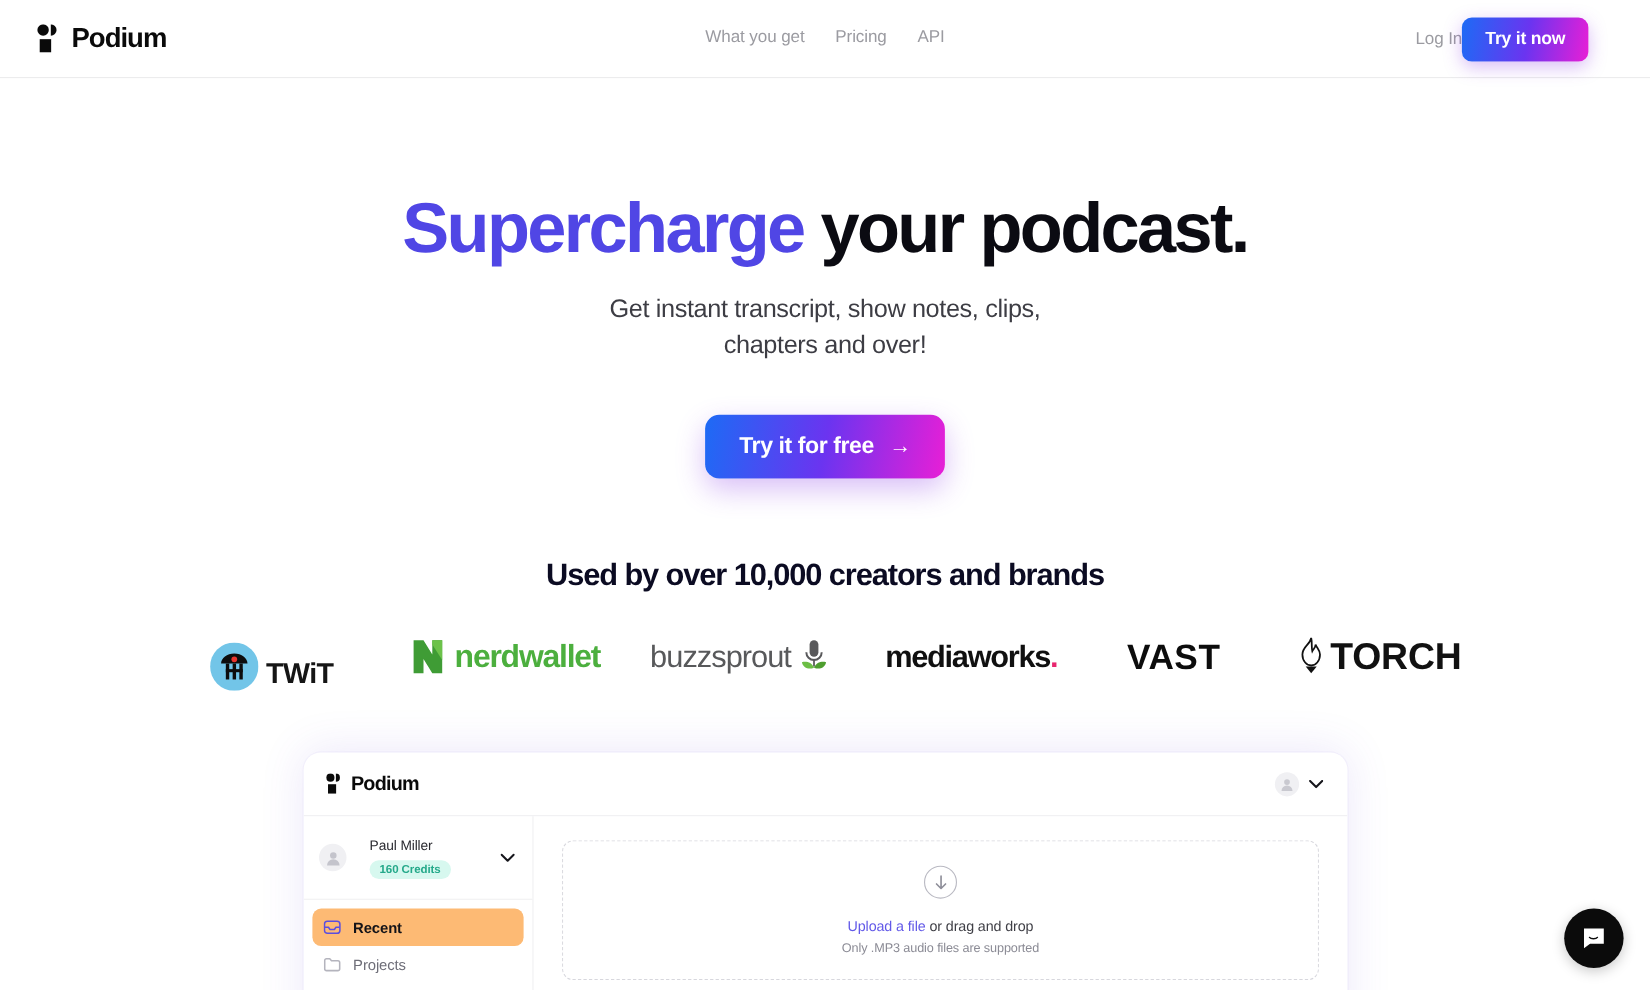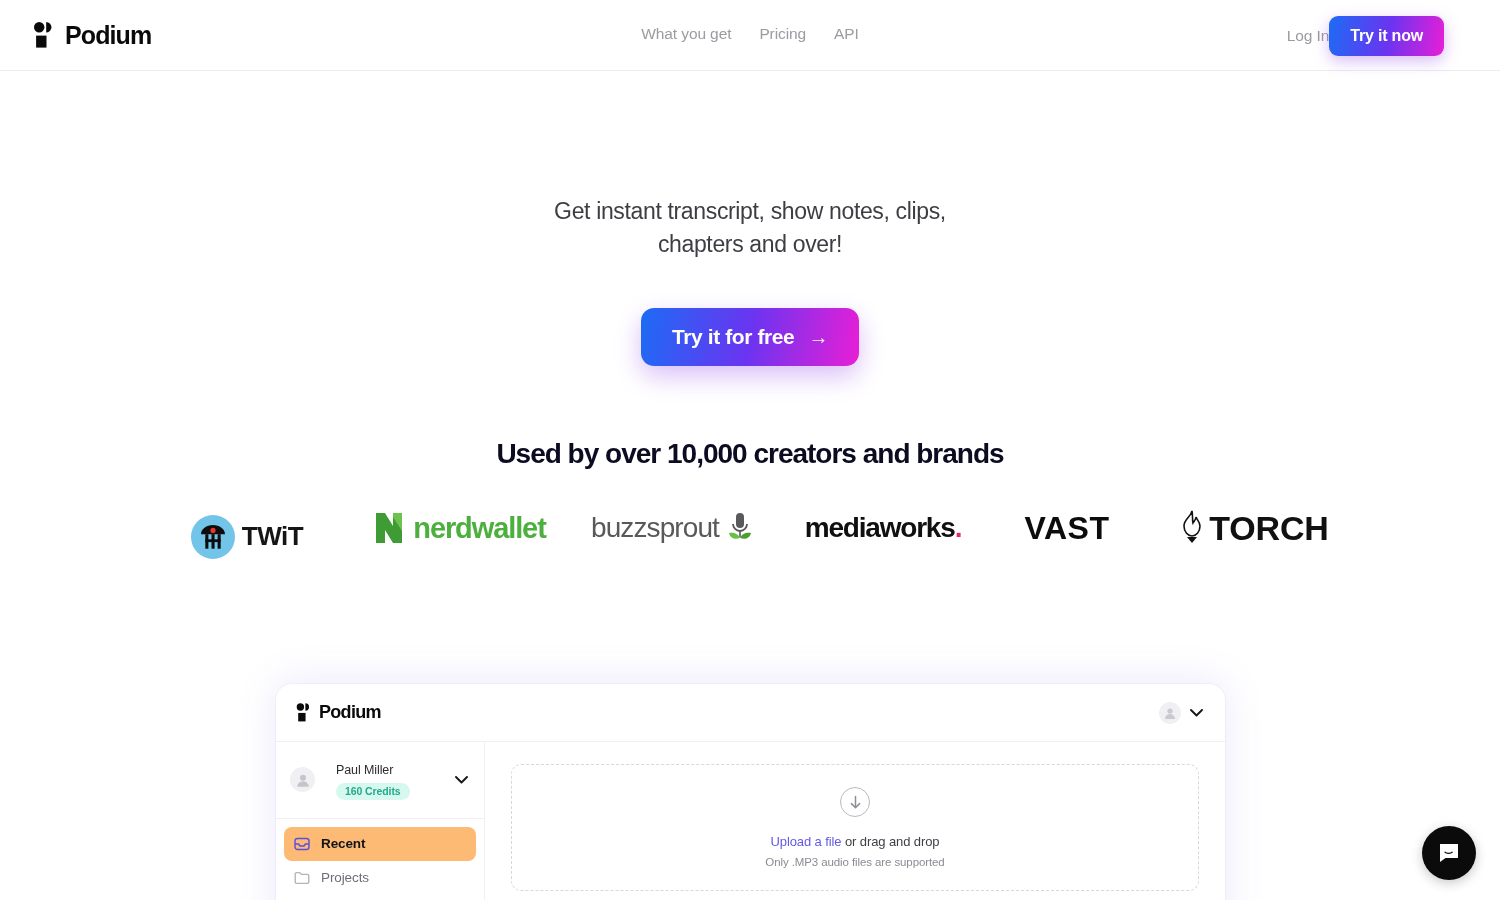--- a/index.html
+++ b/index.html
@@ -153,21 +153,21 @@
     justify-content: center;
     height: 52px;
   }
   .l-twit      { width: 212px; }
   .l-nerd      { width: 214px; }
   .l-buzz      { width: 212px; }
   .l-media     { width: 208px; }
   .l-vast      { width: 160px; }
   .l-torch     { width: 212px; }
 
-  .twit-wrap { display: flex; align-items: center; gap: 7px; margin-top: 17px; }
+  .twit-wrap { display: flex; align-items: flex-end; gap: 7px; margin-top: 17px; }
   .twit-text {
     font-size: 26px; font-weight: 800; color: #151515;
     letter-spacing: -0.5px;
   }
   .nerd-wrap { display: flex; align-items: center; gap: 9px; }
   .nerd-text {
     font-size: 29px; font-weight: 700; color: #4caf3e;
     letter-spacing: -1.1px;
   }
   .buzz-wrap { display: flex; align-items: center; gap: 6px; }
@@ -350,20 +350,23 @@
     <a class="nav-link">API</a>
   </nav>
 
   <div class="nav-right">
     <a class="login-link">Log In</a>
     <button class="btn-try-now">Try it now</button>
   </div>
 </div>
 
 <section class="hero">
+  <h1 class="headline">
+    <span class="accent">Supercharge</span><span> your podcast.</span>
+  </h1>
 
   <p class="subhead">
     <span>Get instant transcript, show notes, clips,</span><br>
     <span>chapters and over!</span>
   </p>
 
   <div class="cta-wrap">
     <button class="btn-cta">
       <span>Try it for free</span>
       <span class="arrow">→</span>

